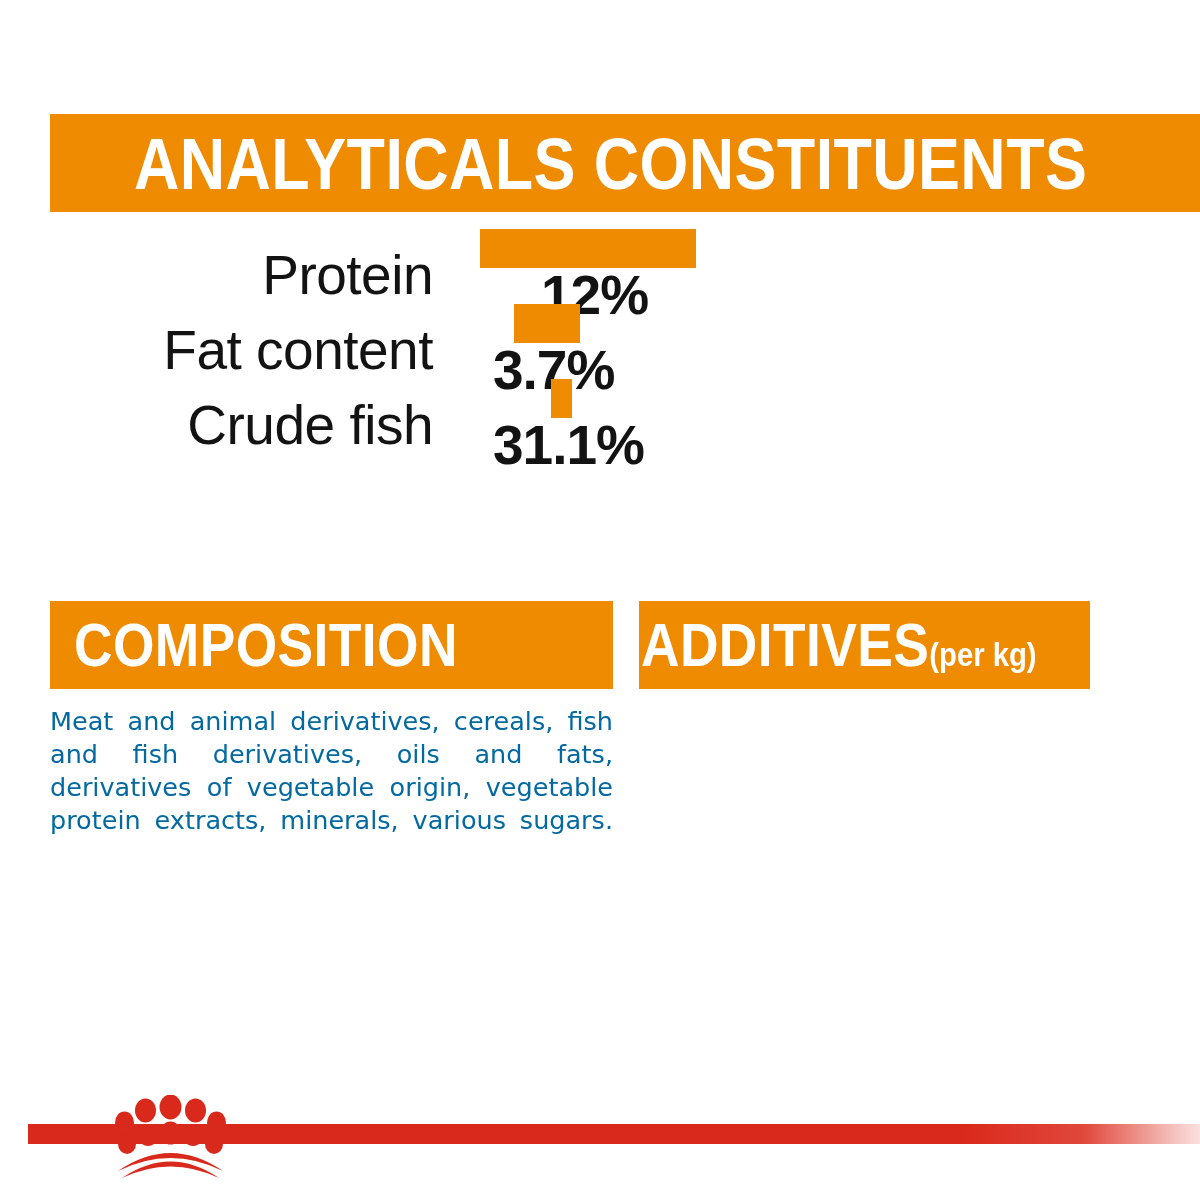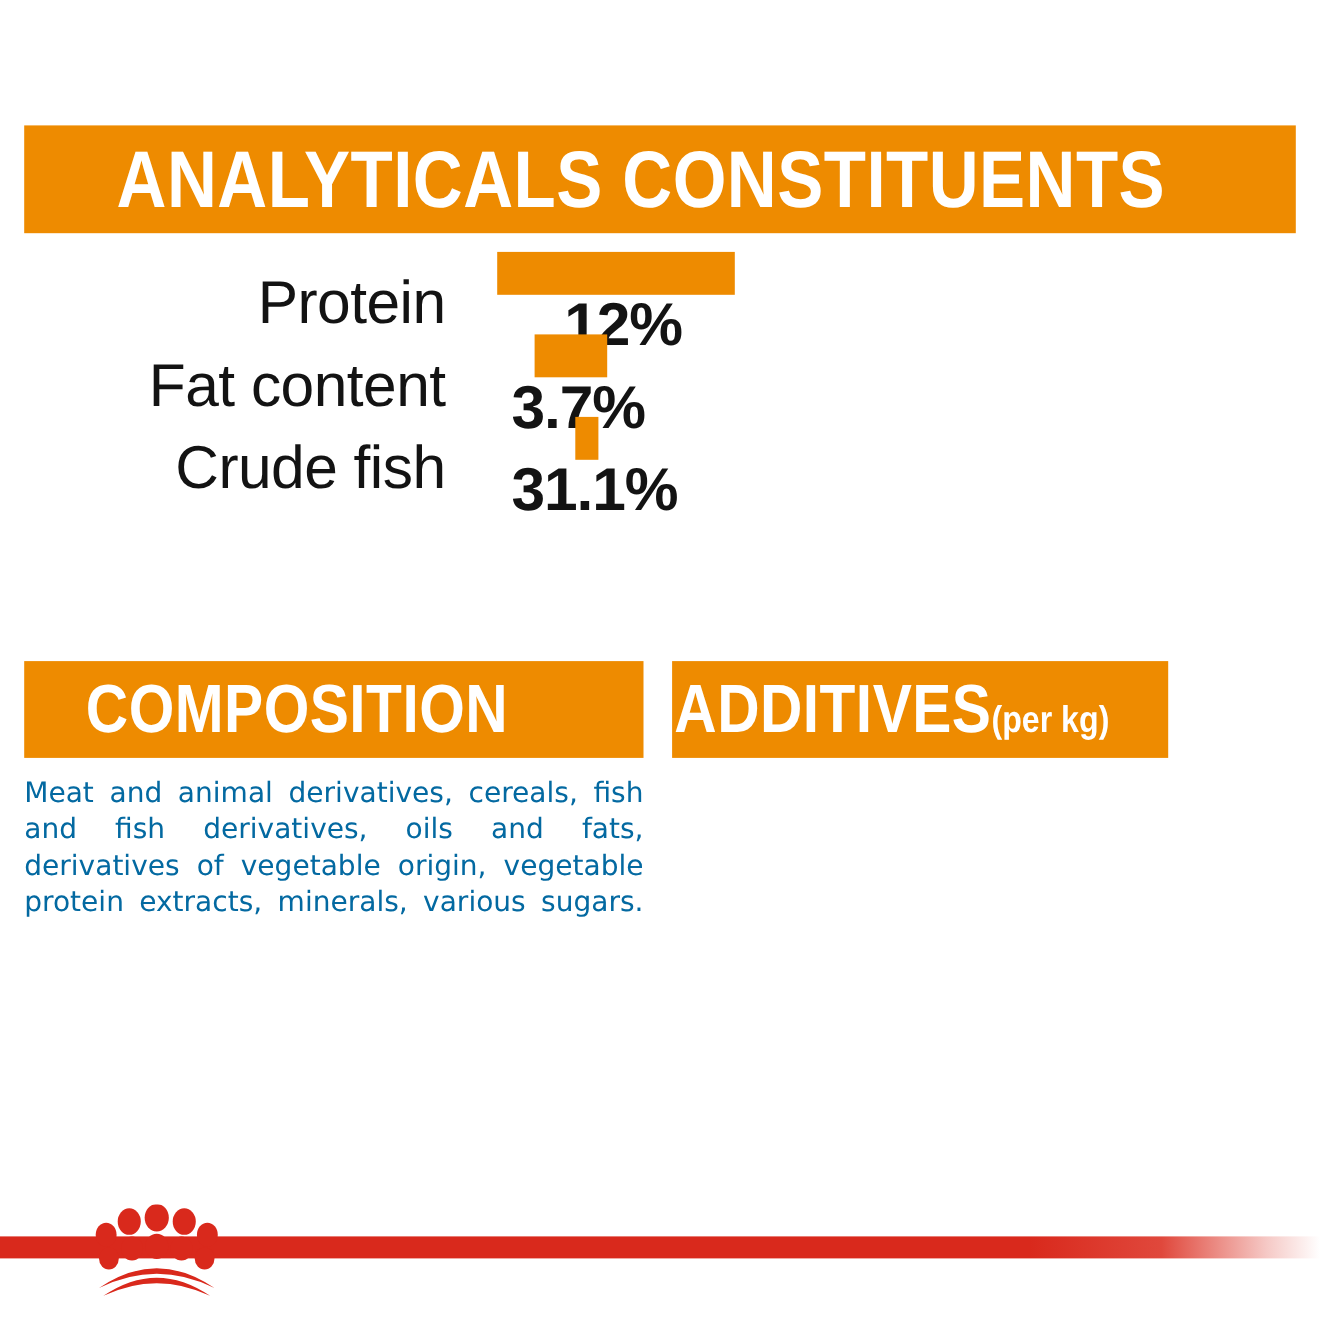--- a/index.html
+++ b/index.html
@@ -11,20 +11,21 @@
     height: 1200px;
     background: #ffffff;
     font-family: "Liberation Sans", sans-serif;
     position: relative;
     overflow: hidden;
   }
 
   .page {
     position: absolute;
     inset: 0;
+    margin-left: 28px;
   }
 
   
   .band {
     position: absolute;
     background: #ee8b00;
     display: flex;
     align-items: center;
     box-sizing: border-box;
   }
@@ -48,21 +49,21 @@
   }
   #analyticals-band .band-title {
     font-size: 73px;
   }
 
   #composition-band {
     left: 22px;
     top: 601px;
     width: 563px;
     height: 88px;
-    padding-left: 56px;
+    padding-left: 24px;
   }
   #composition-band .band-title {
     font-size: 62px;
   }
 
   #additives-band {
     left: 611px;
     top: 601px;
     width: 451px;
     height: 88px;

